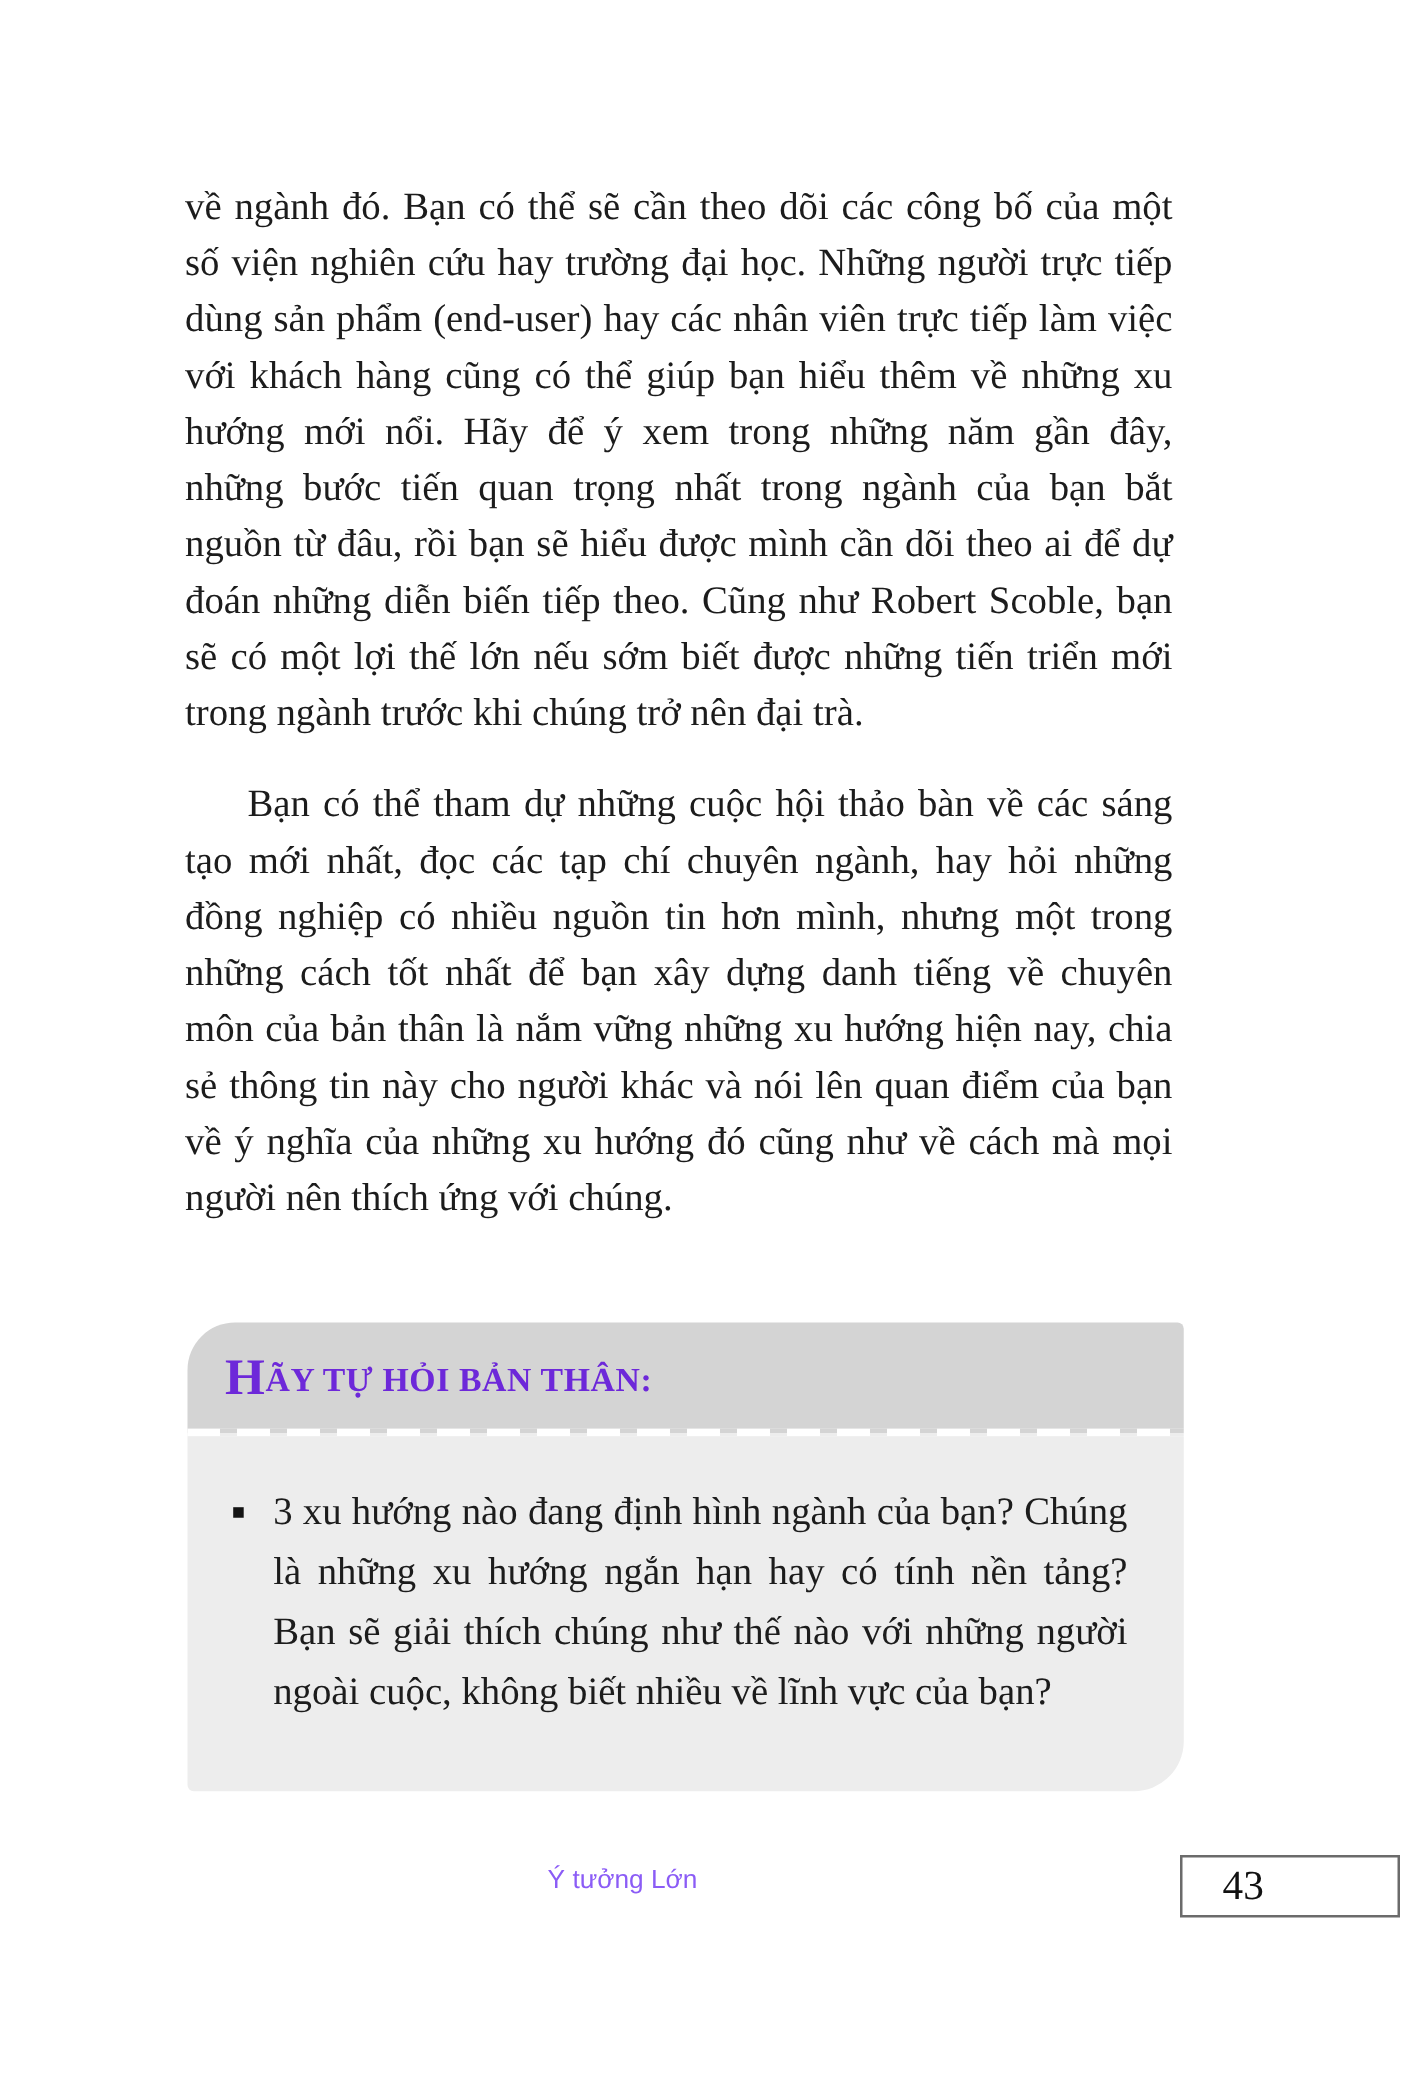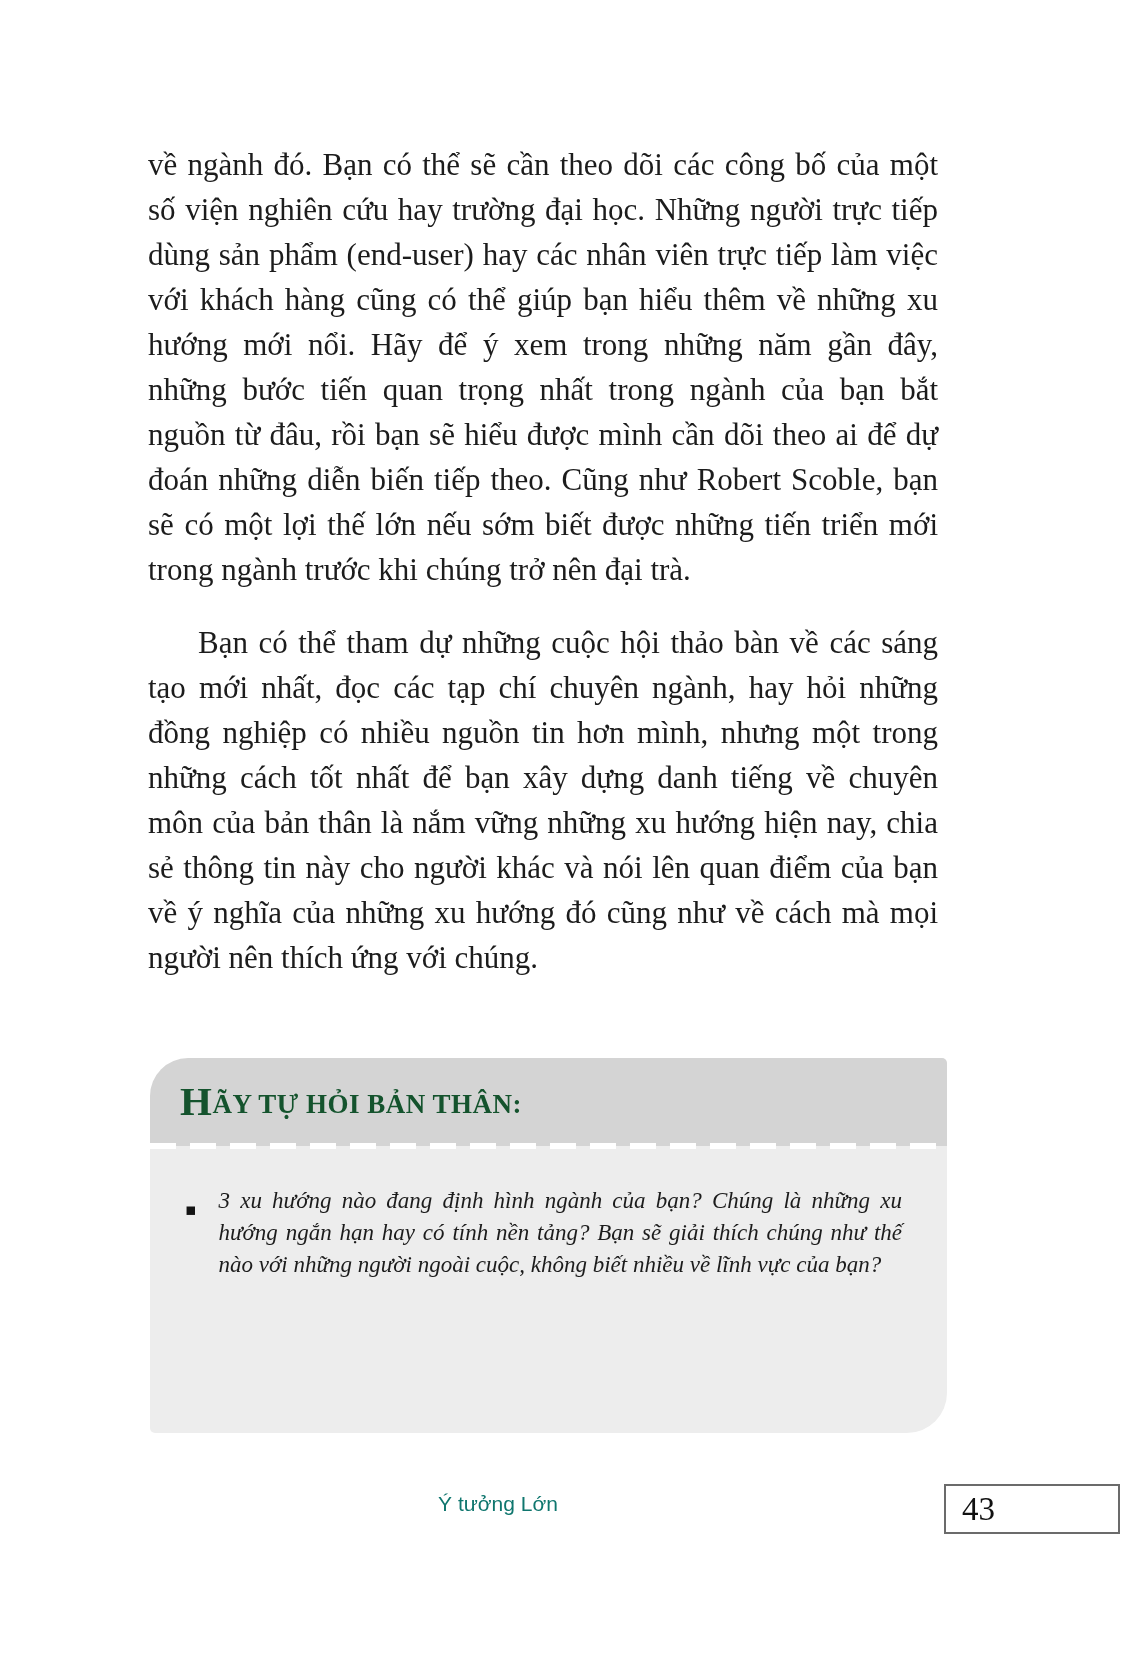--- a/index.html
+++ b/index.html
@@ -32,21 +32,21 @@
     height: 85px;
     border-radius: 38px 5px 0 0;
     display: flex; align-items: center;
     padding-left: 30px;
     box-sizing: border-box;
   }
   .callout-header-text {
     font-weight: bold;
     font-size: 27px;
     letter-spacing: 0.5px;
-    color: #14532d;
+    color: #6d28d9;
     white-space: nowrap;
   }
   .callout-header-text .initial {
     font-size: 41px;
     vertical-align: -2px;
   }
   .callout-sep {
     height: 6px;
     background:
       repeating-linear-gradient(90deg, #ffffff 0 26px, rgba(255,255,255,0) 26px 40px),
@@ -63,41 +63,40 @@
   .bullet-marker {
     flex: 0 0 auto;
     font-family: "DejaVu Sans", sans-serif;
     font-size: 17px;
     line-height: 48px;
     margin: 0 22px 0 2px;
     color: #141414;
   }
   .bullet-text {
     flex: 1 1 auto;
-    font-size: 23px; line-height: 32px;
+    font-size: 31px; line-height: 48px;
     text-align: justify;
-    font-style: italic;
   }
 
   .footer-title {
     position: absolute;
     left: 148px; top: 1492px; width: 700px;
     text-align: center;
     font-family: "Liberation Sans", sans-serif;
     font-size: 21px;
-    color: #0f766e;
+    color: #8b5cf6;
   }
   .page-num-box {
     position: absolute;
     left: 944px; top: 1484px;
     width: 176px; height: 50px;
     border: 2px solid #6b6b6b;
     box-sizing: border-box;
     display: flex; align-items: center;
-    padding-left: 16px;
+    padding-left: 32px;
     background: #ffffff;
   }
   .page-num {
     font-size: 33px;
     color: #111111;
   }
 </style>
 </head>
 <body>
 

